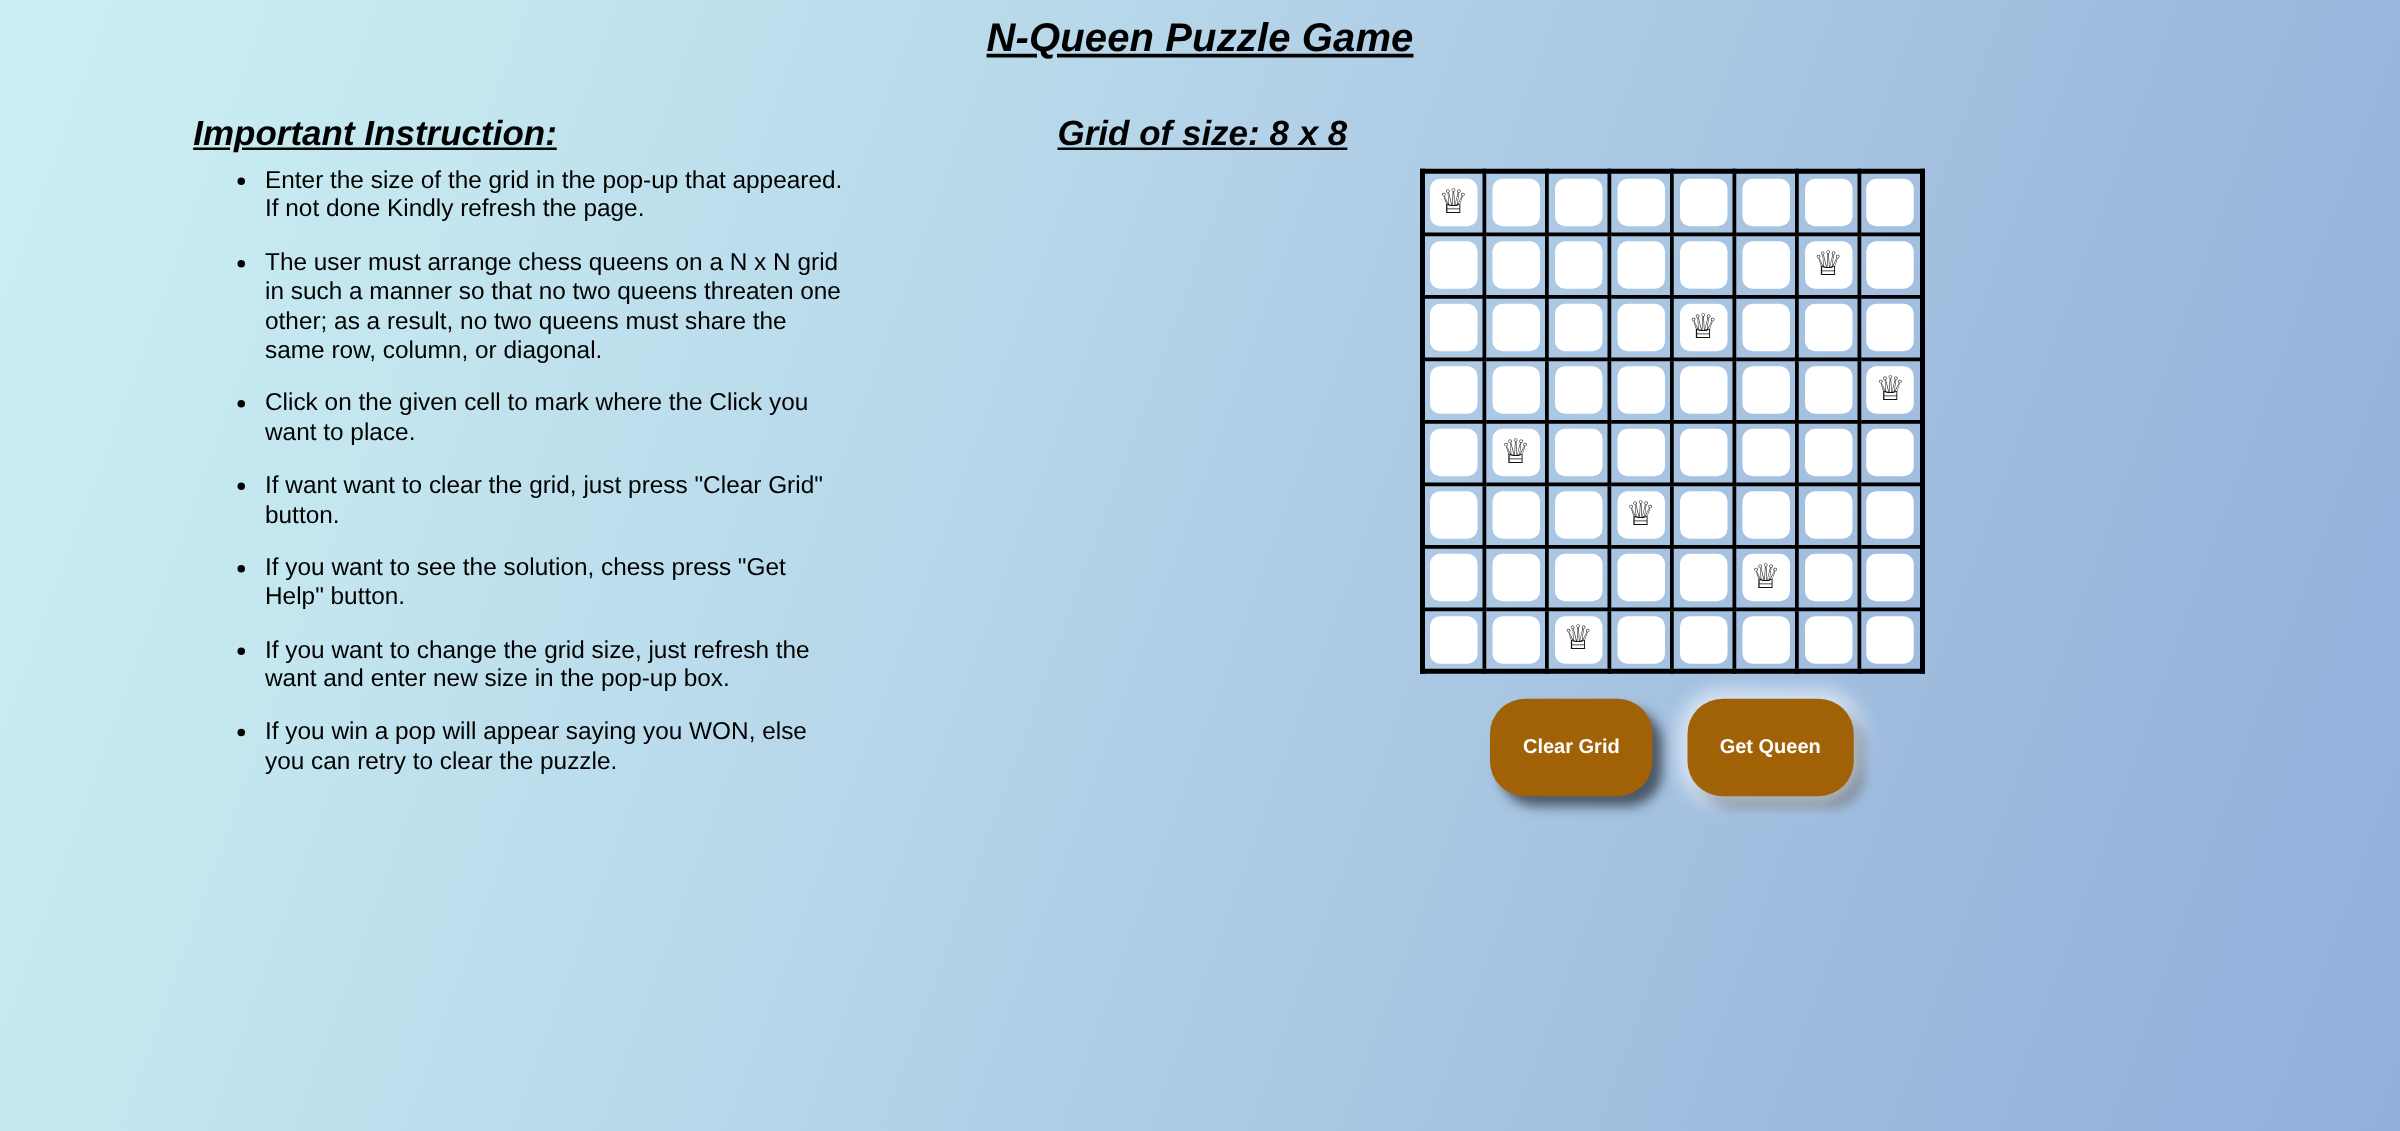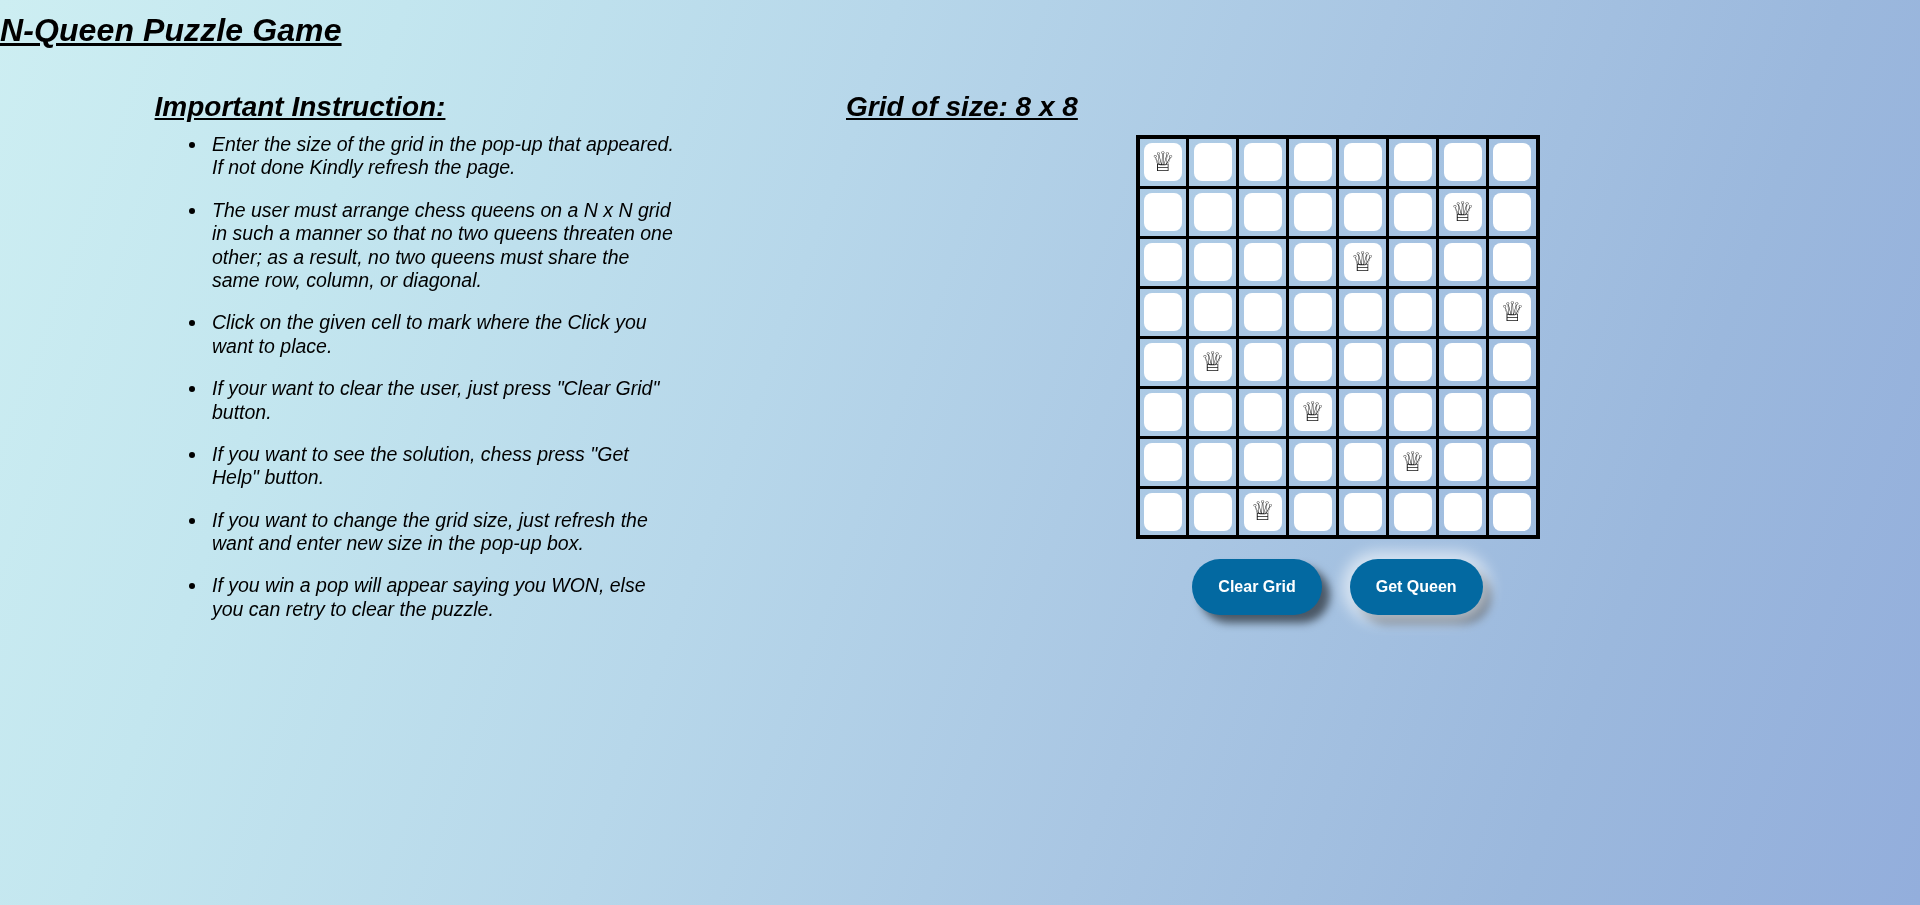--- a/index.html
+++ b/index.html
@@ -13,21 +13,21 @@
   }
   body {
     font-family: "Liberation Sans", sans-serif;
     background: linear-gradient(110deg, #cdeef2 0%, #c3e6ef 18%, #b7d7ea 40%, #a9c6e3 62%, #9bb8dd 82%, #93aedc 100%);
     color: #000;
     position: relative;
   }
 
   
   .page-title {
-    text-align: left;
+    text-align: center;
     font-size: 32px;
     font-weight: bold;
     font-style: italic;
     text-decoration: underline;
     margin: 0;
     padding-top: 12px;
     letter-spacing: 0.1px;
   }
 
   
@@ -58,21 +58,20 @@
     padding-right: 220px;
   }
   ul.instr-list {
     margin: 0;
     padding-left: 208px;
     list-style-type: disc;
     max-width: 800px;
   }
   ul.instr-list li {
     font-size: 19.5px;
-    font-style: italic;
     line-height: 1.20;
     margin-bottom: 19px;
     max-width: 470px;
     padding-left: 4px;
   }
 
   
   .board-title {
     text-align: left;
     font-size: 28px;
@@ -129,26 +128,26 @@
     display: flex;
     justify-content: center;
     align-items: center;
     gap: 28px;
     margin-top: 20px;
     padding-left: 6px;
   }
   .btn {
     border: none;
     border-radius: 28px;
-    background: #0369a1;
+    background: #a16207;
     color: #ffffff;
     font-family: "Liberation Sans", sans-serif;
     font-size: 16px;
     font-weight: bold;
-    padding: 19px 26px;
+    padding: 30px 26px;
     cursor: pointer;
     white-space: nowrap;
     box-shadow: 8px 8px 9px rgba(0,0,0,0.55);
   }
   .btn.btn-help {
     box-shadow: 0 0 14px 8px rgba(255,255,255,0.55), 8px 9px 9px rgba(0,0,0,0.45);
   }
 </style>
 </head>
 <body>
@@ -156,21 +155,21 @@
 <h1 class="page-title">N-Queen Puzzle Game</h1>
 
 <div class="layout">
 
   <div class="col-left">
     <h2 class="instr-title">Important Instruction:</h2>
     <ul class="instr-list">
         <li>Enter the size of the grid in the pop-up that appeared. If not done Kindly refresh the page.</li>
         <li>The user must arrange chess queens on a N x N grid in such a manner so that no two queens threaten one other; as a result, no two queens must share the same row, column, or diagonal.</li>
         <li>Click on the given cell to mark where the Click you want to place.</li>
-        <li>If your want to clear the user, just press "Clear Grid" button.</li>
+        <li>If want want to clear the grid, just press "Clear Grid" button.</li>
         <li>If you want to see the solution, chess press "Get Help" button.</li>
         <li>If you want to change the grid size, just refresh the want and enter new size in the pop-up box.</li>
         <li>If you win a pop will appear saying you WON, else you can retry to clear the puzzle.</li>
       </ul>
   </div>
 
   <div class="col-right">
     <h2 class="board-title">Grid of size: 8 x 8</h2>
     <div class="board-wrap">
       <table class="board">

